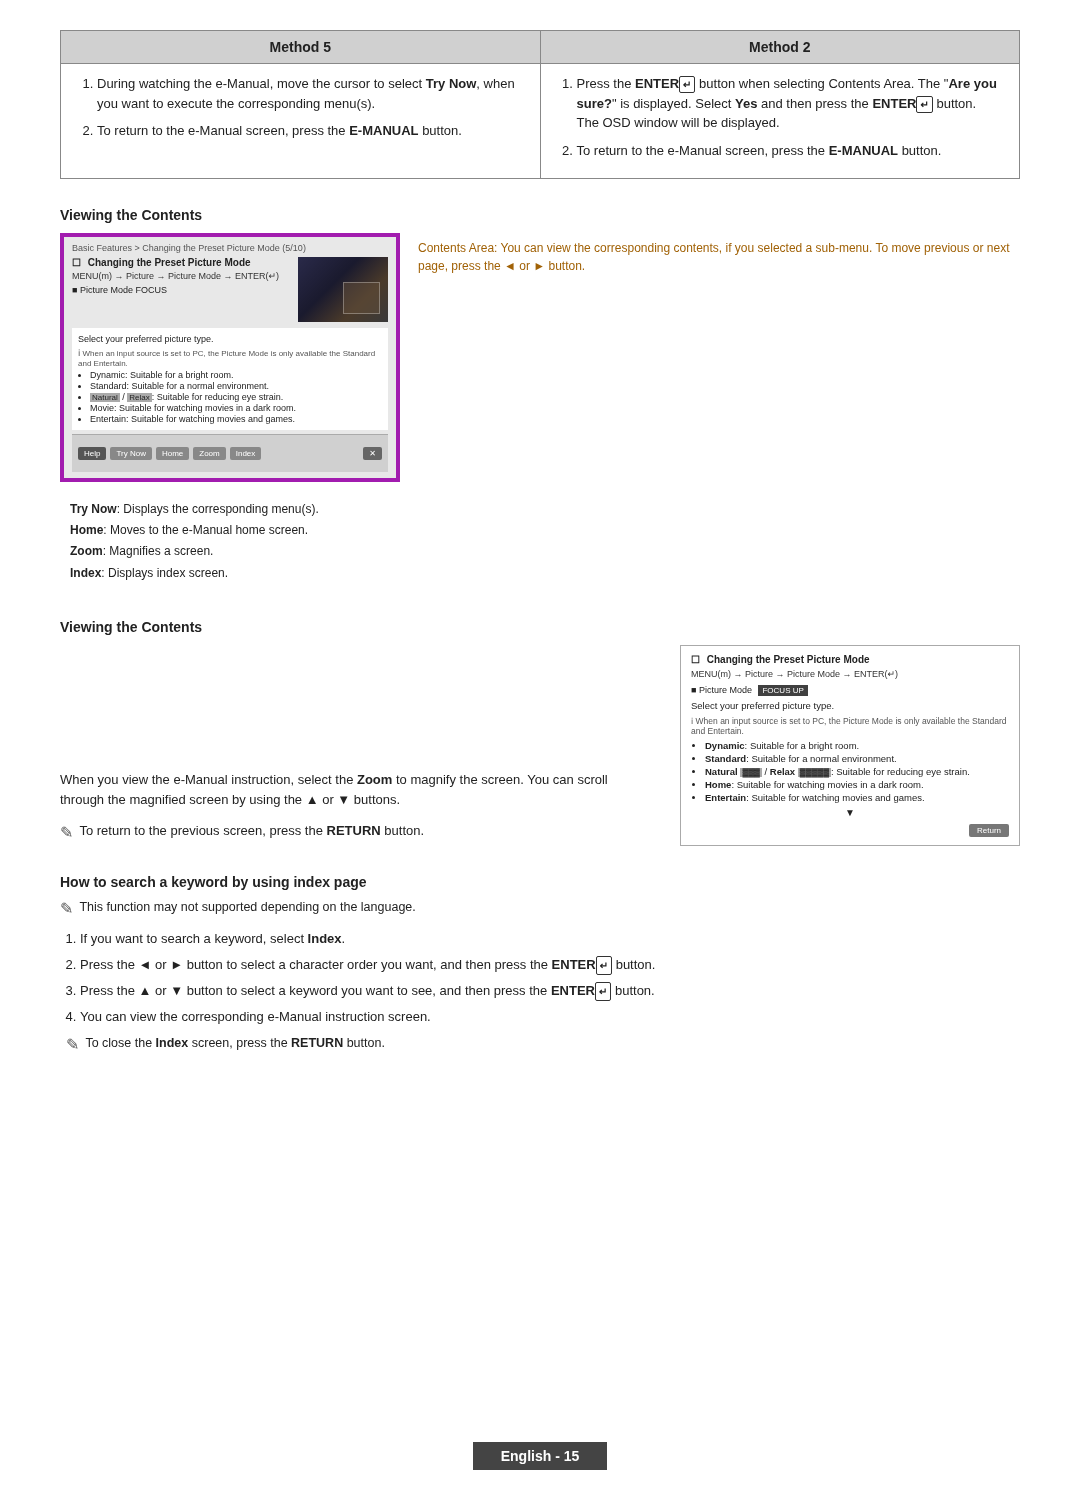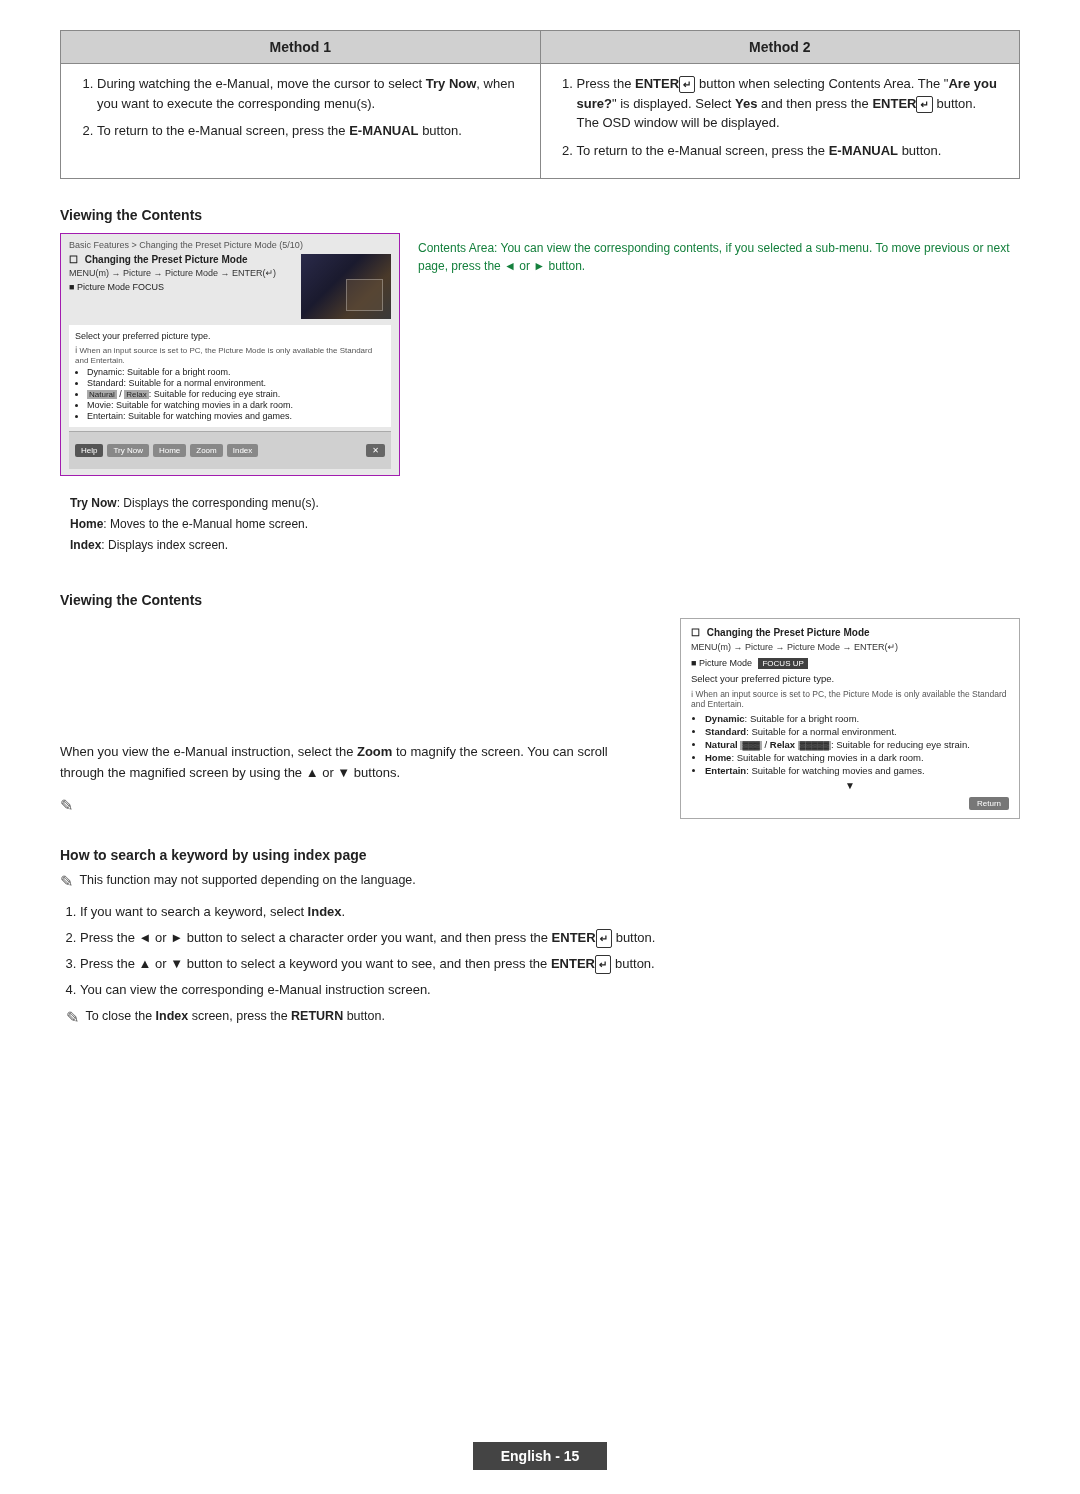--- a/index.html
+++ b/index.html
@@ -52,21 +52,21 @@
     }
 
     
     .viewing-contents-1 {
       display: flex;
       gap: 18px;
       margin-bottom: 18px;
       align-items: flex-start;
     }
     .screenshot-box {
-      border: 1px solid #a21caf;
+      border: 4px solid #a21caf;
       background: #a3a3a3;
       width: 340px;
       min-height: 200px;
       flex-shrink: 0;
       padding: 0;
       overflow: hidden;
     }
     .screenshot-inner {
       background: #e8e8e8;
       padding: 6px 8px;
@@ -135,21 +135,21 @@
       background: #555;
     }
     .screenshot-toolbar .btn-x {
       margin-left: auto;
       background: #666;
     }
 
     .screenshot-note {
       font-size: 12px;
       line-height: 1.5;
-      color: #15803d;
+      color: #a16207;
       flex: 1;
       padding-top: 6px;
     }
     .screenshot-note p { margin-bottom: 6px; }
 
     .try-now-notes {
       font-size: 12px;
       line-height: 1.6;
       margin-bottom: 36px;
       margin-left: 10px;
@@ -283,21 +283,21 @@
       font-weight: bold;
       vertical-align: middle;
     }
   </style>
 </head>
 <body>
 
 <table class="method-table">
   <thead>
     <tr>
-      <td class="method-header">Method 1</td>
+      <td class="method-header">Method 5</td>
       <td class="method-header">Method 2</td>
     </tr>
   </thead>
   <tbody>
     <tr>
       <td>
         <ol>
           <li>During watching the e-Manual, move the cursor to select <span class="bold">Try Now</span>, when you want to execute the corresponding menu(s).</li>
           <li>To return to the e-Manual screen, press the <span class="bold">E-MANUAL</span> button.</li>
         </ol>
@@ -359,32 +359,34 @@
     </div>
   </div>
   <div class="screenshot-note">
     <p>Contents Area: You can view the corresponding contents, if you selected a sub-menu. To move previous or next page, press the ◄ or ► button.</p>
   </div>
 </div>
 
 <div class="try-now-notes">
   <p><span class="bold">Try Now</span>: Displays the corresponding menu(s).</p>
   <p><span class="bold">Home</span>: Moves to the e-Manual home screen.</p>
+  <p><span class="bold">Zoom</span>: Magnifies a screen.</p>
   <p><span class="bold">Index</span>: Displays index screen.</p>
 </div>
 
 <div class="section-title">Viewing the Contents</div>
 
 <div class="viewing-contents-2">
   <div class="vc2-left">
     <p>
       When you view the e-Manual instruction, select the <span class="bold">Zoom</span> to magnify the screen. You can scroll through the magnified screen by using the ▲ or ▼ buttons.
     </p>
     <div class="vc2-note">
       <span class="note-icon">✎</span>
+      <span>To return to the previous screen, press the <span class="bold">RETURN</span> button.</span>
     </div>
   </div>
 
   <div class="vc2-right">
     <div class="box-title">
       <span style="margin-right:4px;">☐</span>
       <span>Changing the Preset Picture Mode</span>
     </div>
     <div class="box-menu">MENU(m) → Picture → Picture Mode → ENTER(↵)</div>
     <div style="margin-bottom:4px; font-size:9px;">

